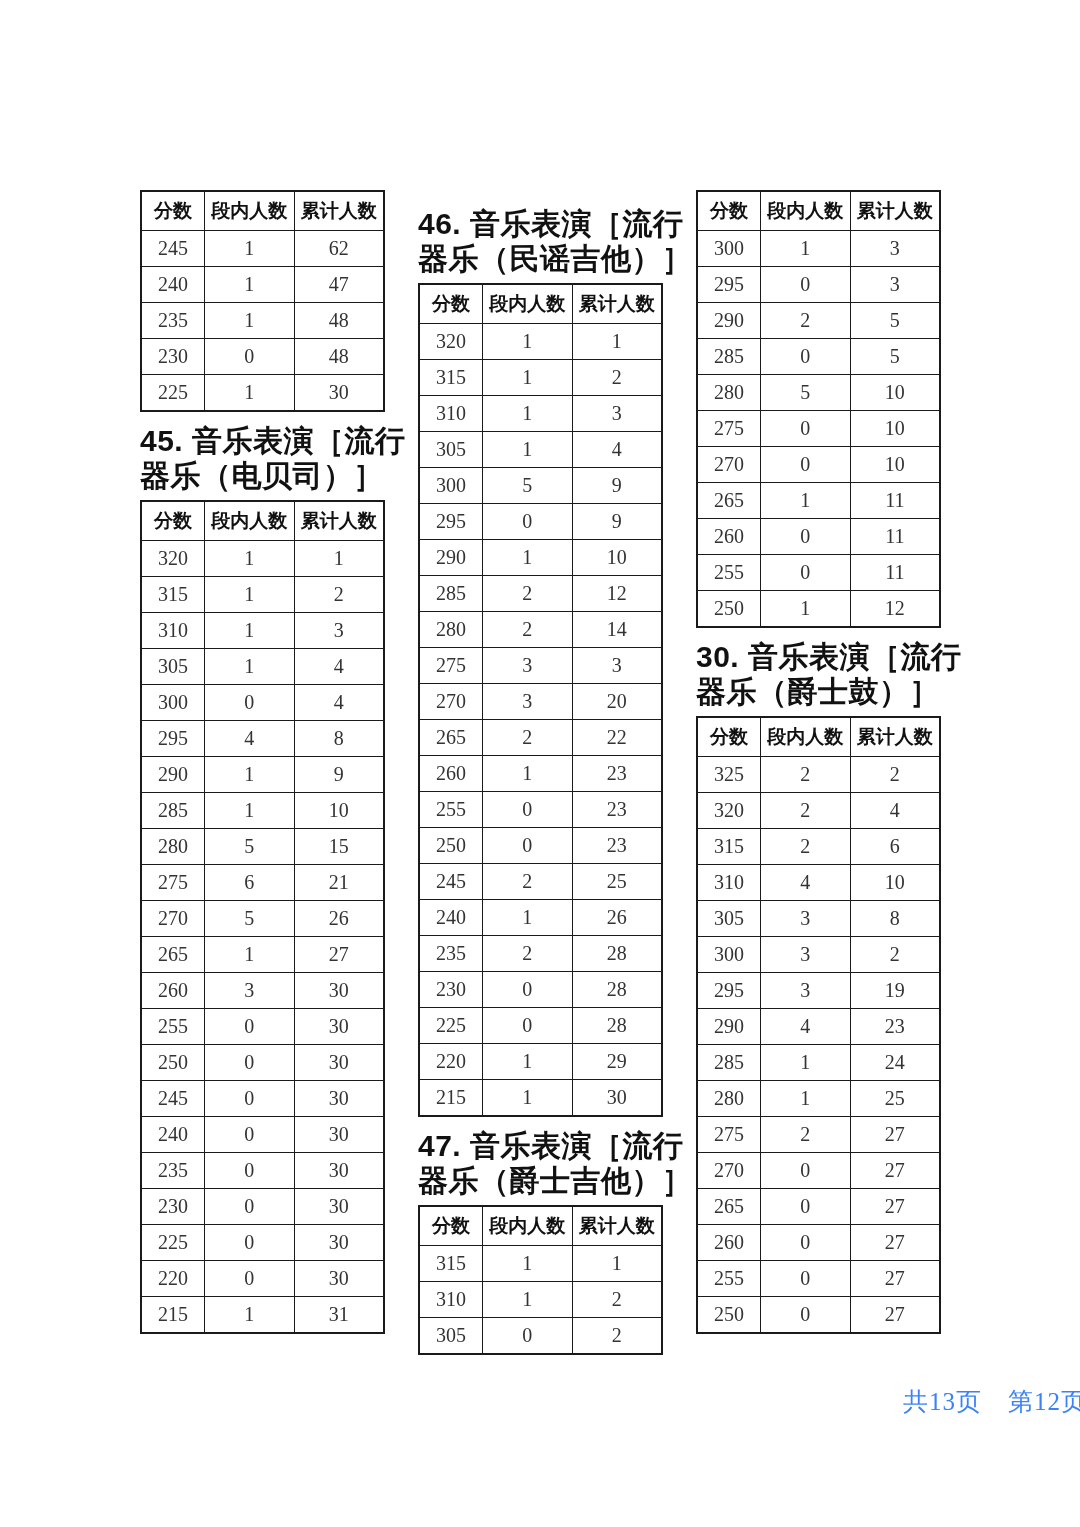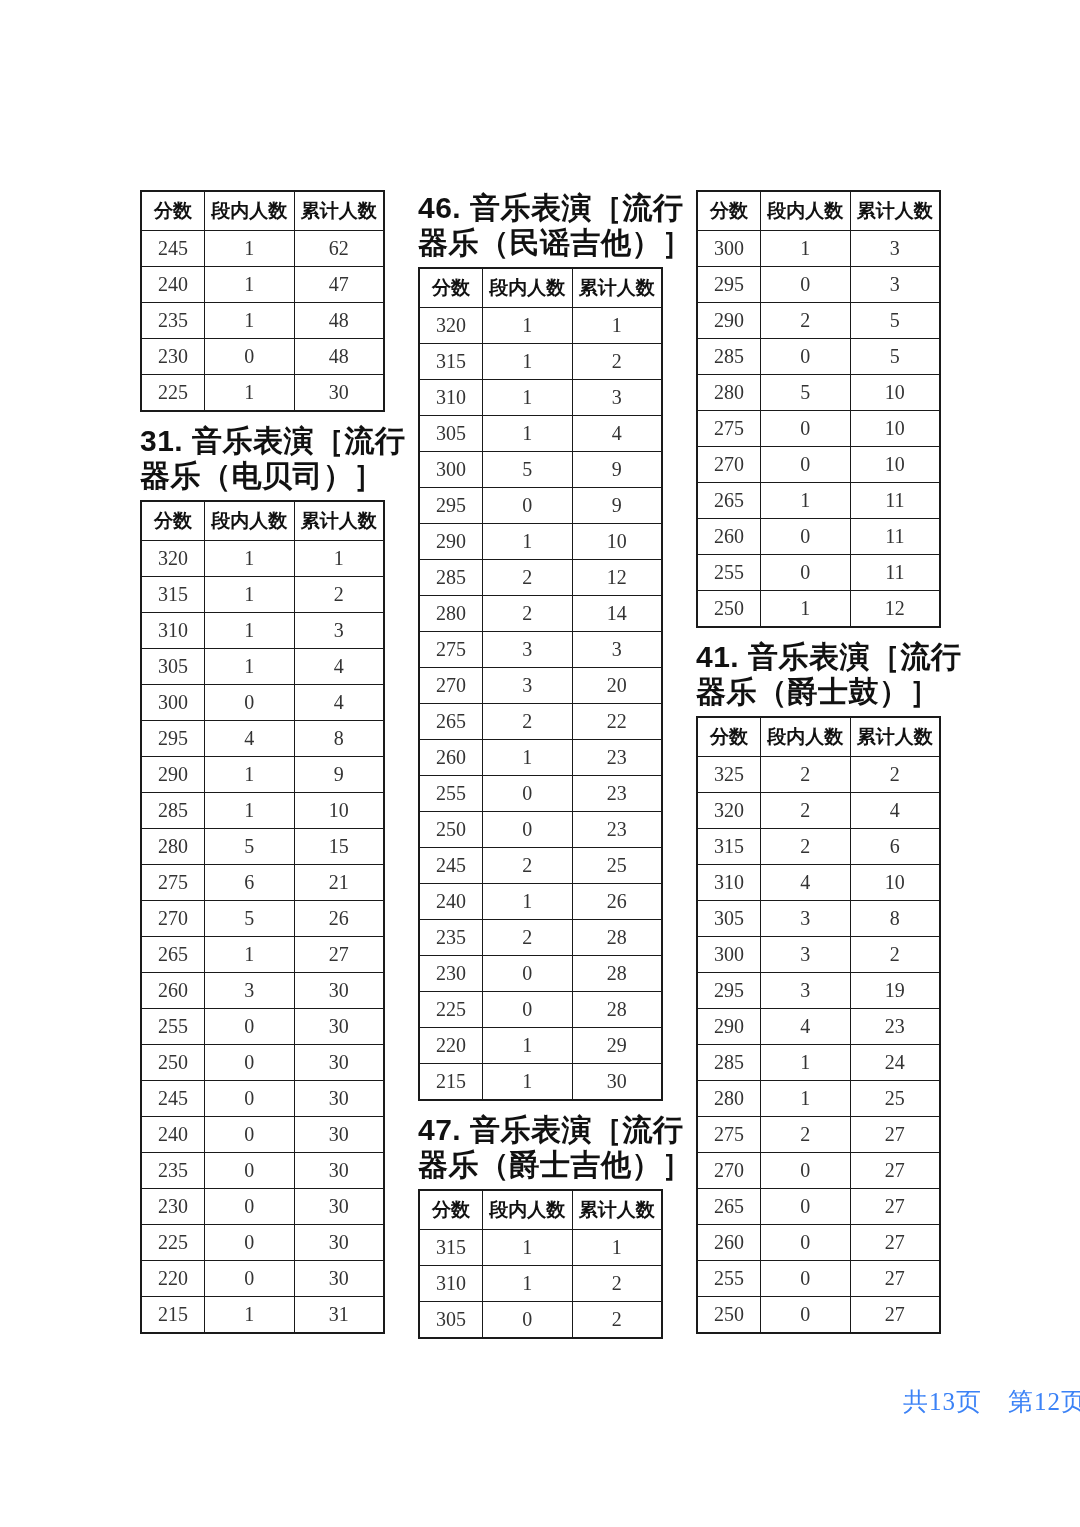--- a/index.html
+++ b/index.html
@@ -34,21 +34,21 @@
     font-weight: bold;
     font-size: 30px;
     line-height: 35px;
     color: #111111;
     white-space: pre-line;
     width: 300px;
     margin: 11px 0 7px 0;
     letter-spacing: 0.5px;
   }
   .col .section-heading:first-child {
-    margin-top: 0;
+    margin-top: 16px;
   }
   table.score-table {
     border-collapse: collapse;
     width: 245px;
     table-layout: fixed;
     border: 2px solid #1a1a1a;
   }
   table.score-table th,
   table.score-table td {
     border: 1px solid #1a1a1a;
@@ -125,21 +125,21 @@
               <td>0</td>
               <td>48</td>
             </tr>
             <tr>
               <td>225</td>
               <td>1</td>
               <td>30</td>
             </tr>
           </tbody>
         </table>
-      <div class="section-heading">31. 音乐表演［流行
+      <div class="section-heading">45. 音乐表演［流行
 器乐（电贝司）］</div>
       <table class="score-table">
           <thead>
             <tr>
               <th>分数</th>
               <th>段内人数</th>
               <th>累计人数</th>
             </tr>
           </thead>
           <tbody>
@@ -471,21 +471,21 @@
               <td>0</td>
               <td>11</td>
             </tr>
             <tr>
               <td>250</td>
               <td>1</td>
               <td>12</td>
             </tr>
           </tbody>
         </table>
-      <div class="section-heading">41. 音乐表演［流行
+      <div class="section-heading">30. 音乐表演［流行
 器乐（爵士鼓）］</div>
       <table class="score-table">
           <thead>
             <tr>
               <th>分数</th>
               <th>段内人数</th>
               <th>累计人数</th>
             </tr>
           </thead>
           <tbody>

